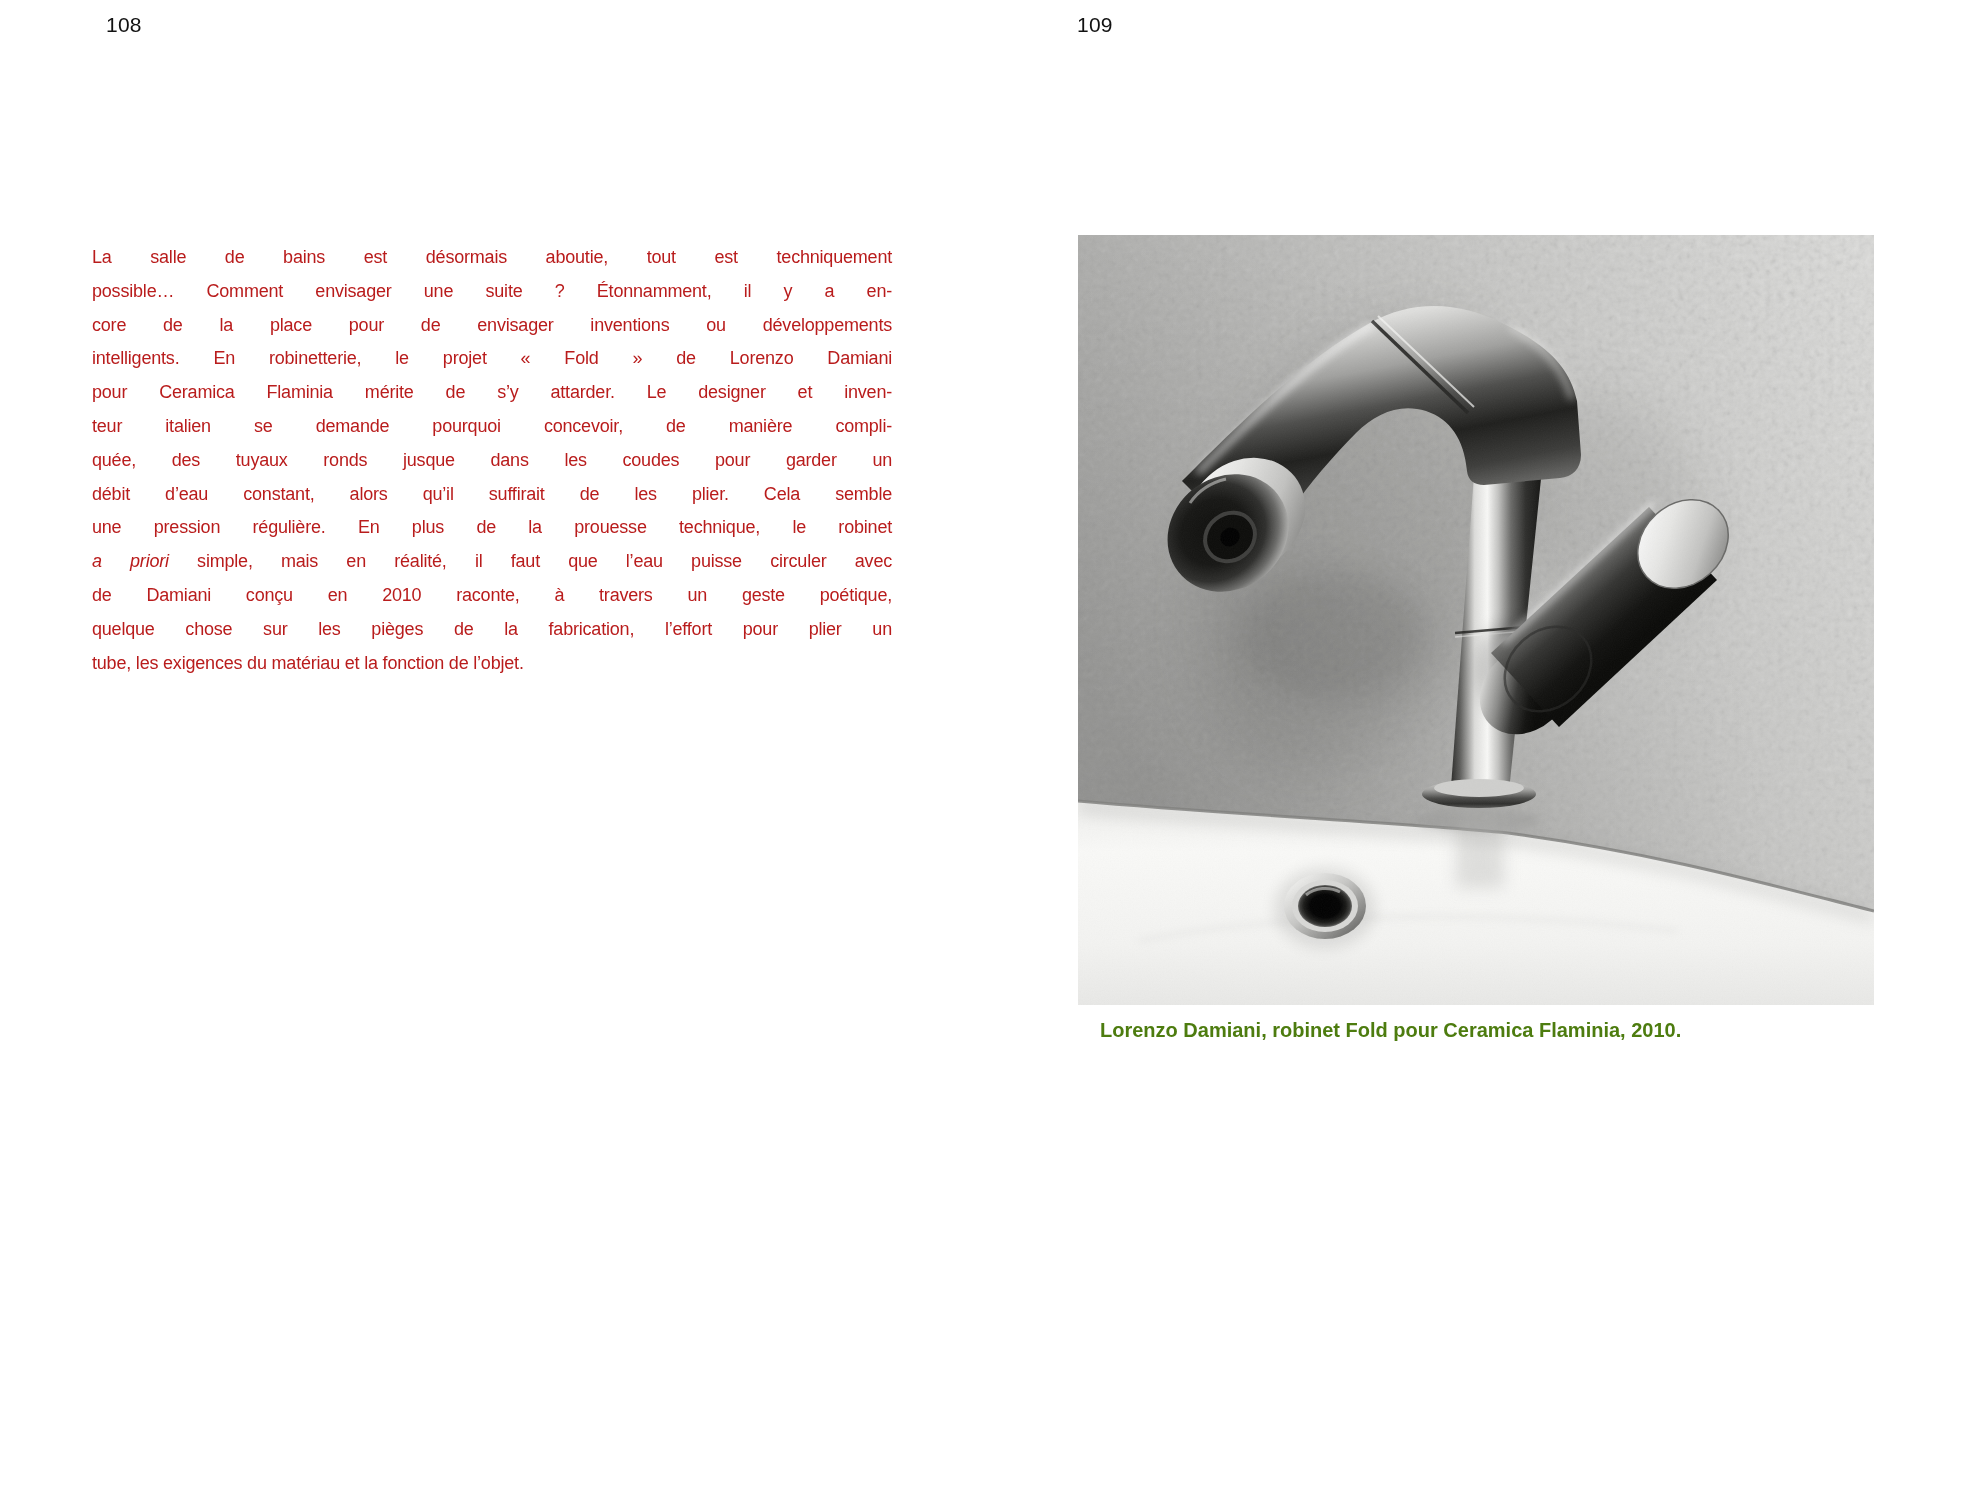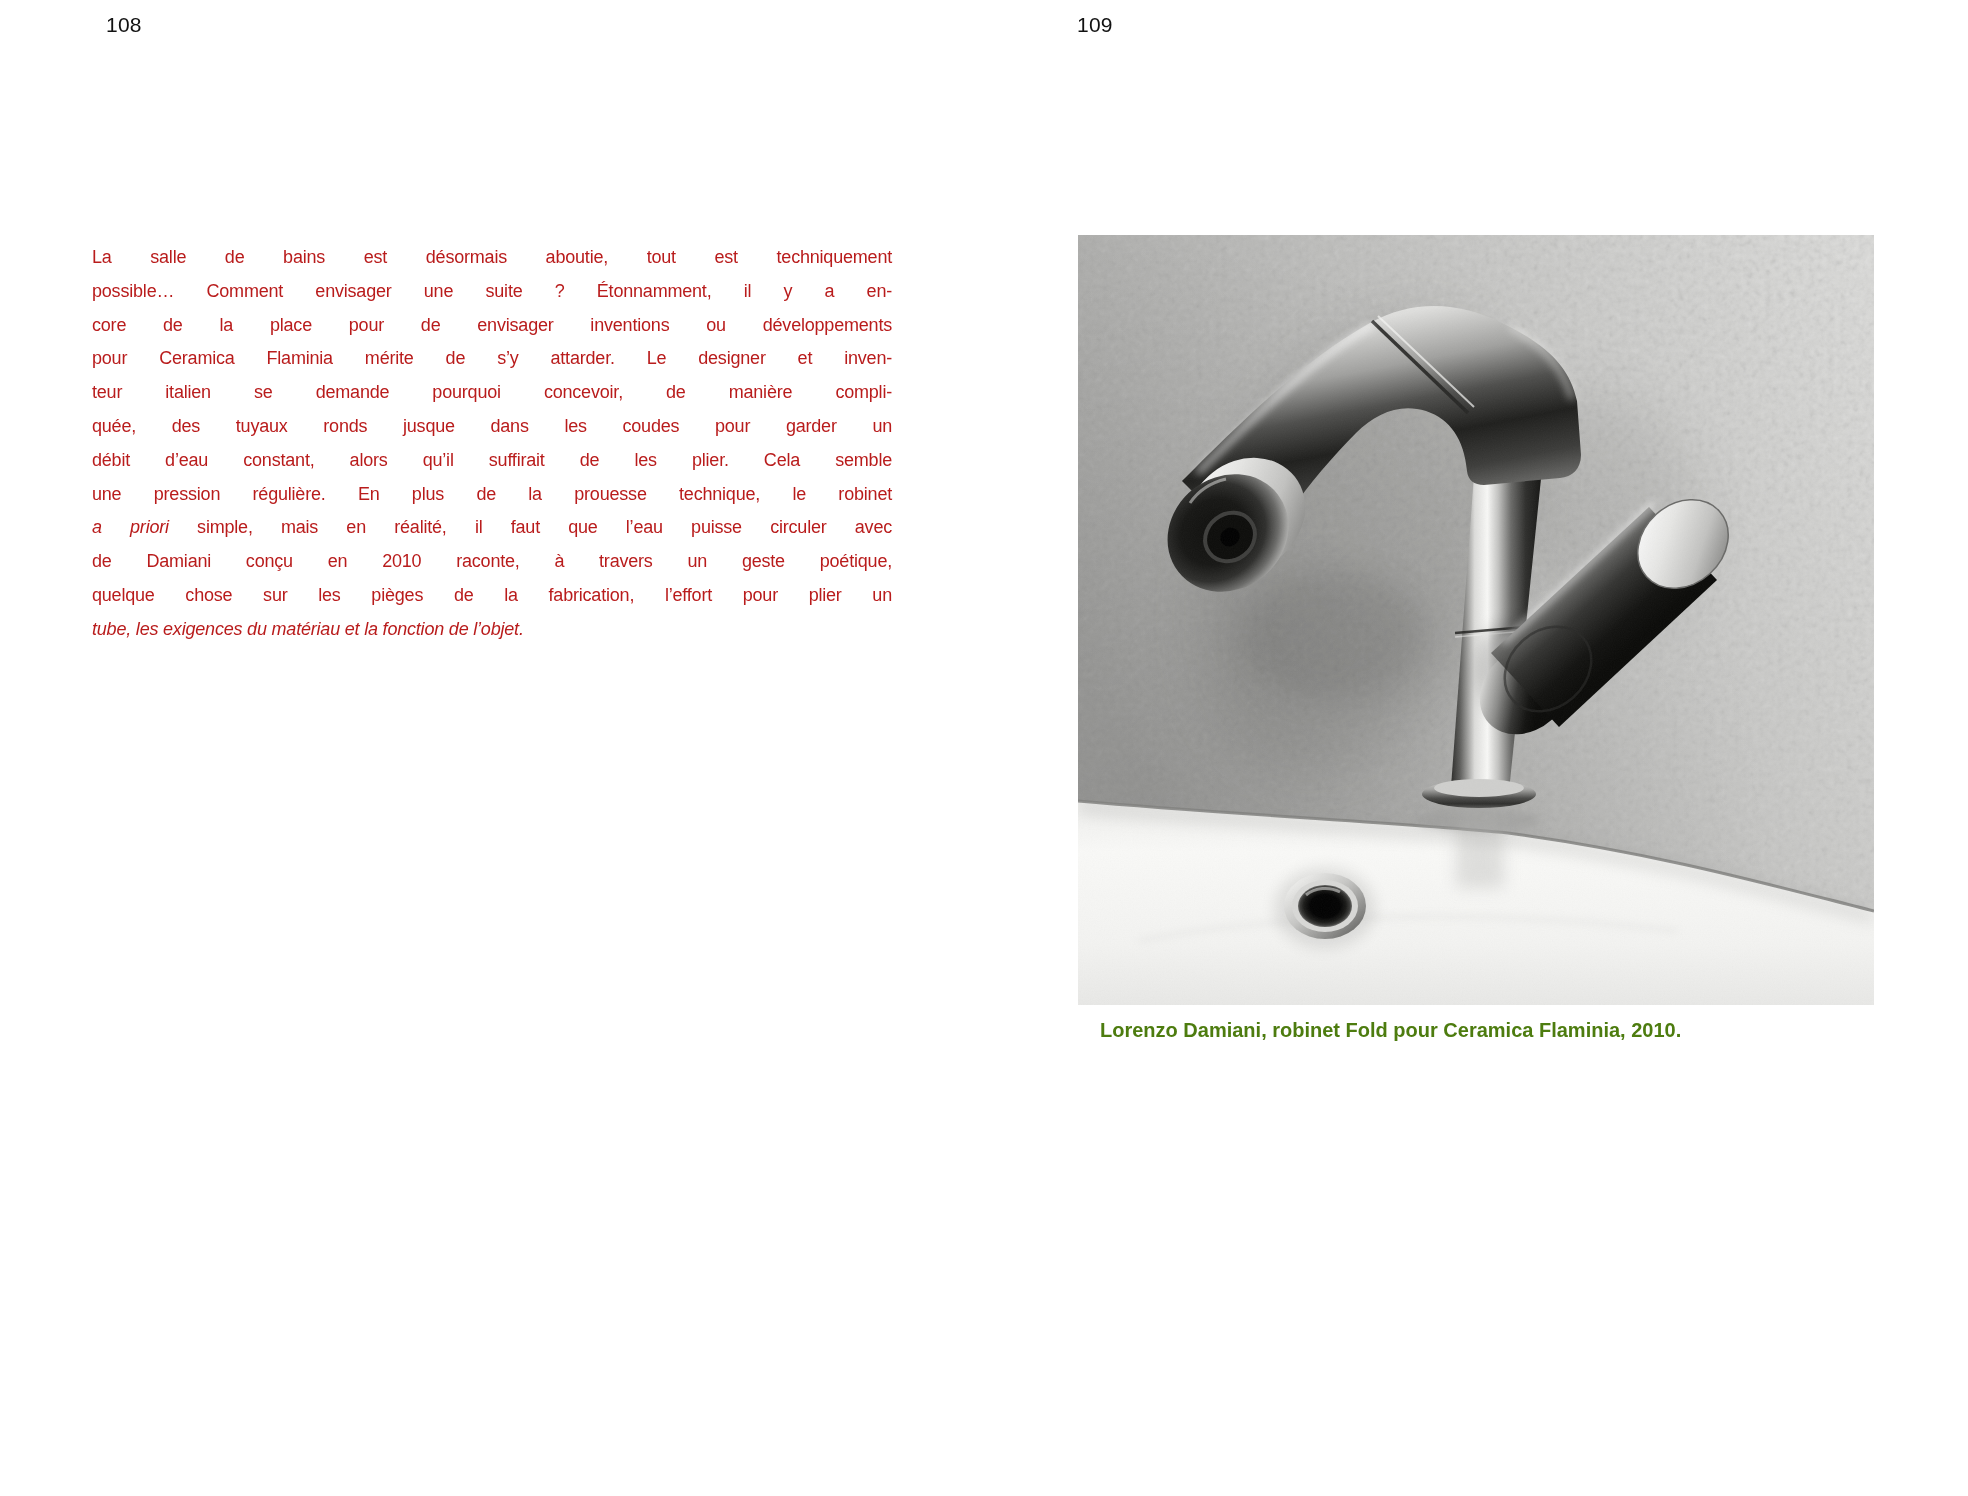--- a/index.html
+++ b/index.html
@@ -32,21 +32,20 @@
     letter-spacing: -0.2px;
     color: #b91c1c;
   }
   .text-line {
     text-align: justify;
     text-align-last: justify;
     white-space: nowrap;
   }
   .text-line.last-line {
     text-align-last: left;
-    font-style: italic;
   }
   .text-line em { font-style: italic; }
 
   figure.plate { margin: 0; }
   .photo {
     position: absolute;
     left: 1078px; top: 235px;
     width: 796px; height: 770px;
     overflow: hidden;
     background: #b8b8b6;
@@ -69,20 +68,21 @@
 
 <div>
 
   <div>
     <div class="folio folio-left">108</div>
 
     <div class="paragraph">
         <div class="text-line"><span>La salle de bains est désormais aboutie, tout est techniquement</span></div>
         <div class="text-line"><span>possible… Comment envisager une suite&nbsp;? Étonnamment, il y a en-</span></div>
         <div class="text-line"><span>core de la place pour de envisager inventions ou développements</span></div>
+        <div class="text-line"><span>intelligents. En robinetterie, le projet «&nbsp;Fold&nbsp;» de Lorenzo Damiani</span></div>
         <div class="text-line"><span>pour Ceramica Flaminia mérite de s’y attarder. Le designer et inven-</span></div>
         <div class="text-line"><span>teur italien se demande pourquoi concevoir, de manière compli-</span></div>
         <div class="text-line"><span>quée, des tuyaux ronds jusque dans les coudes pour garder un</span></div>
         <div class="text-line"><span>débit d’eau constant, alors qu’il suffirait de les plier. Cela semble</span></div>
         <div class="text-line"><span>une pression régulière. En plus de la prouesse technique, le robinet</span></div>
         <div class="text-line"><em>a priori</em><span> simple, mais en réalité, il faut que l’eau puisse circuler avec</span></div>
         <div class="text-line"><span>de Damiani conçu en 2010 raconte, à travers un geste poétique,</span></div>
         <div class="text-line"><span>quelque chose sur les pièges de la fabrication, l’effort pour plier un</span></div>
         <div class="text-line last-line"><span>tube, les exigences du matériau et la fonction de l’objet.</span></div>
       </div>

